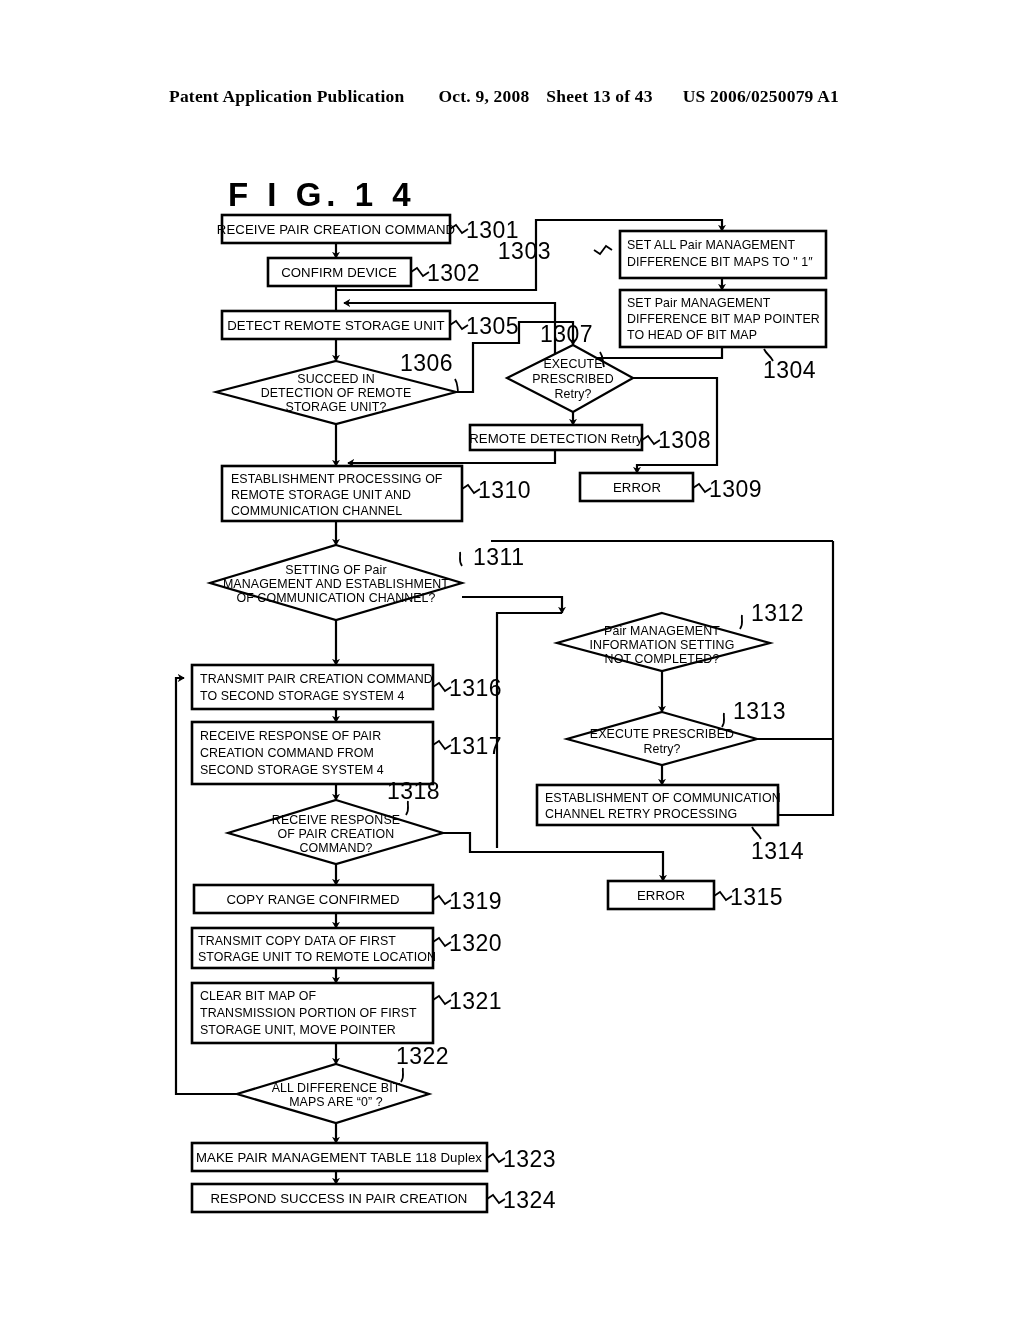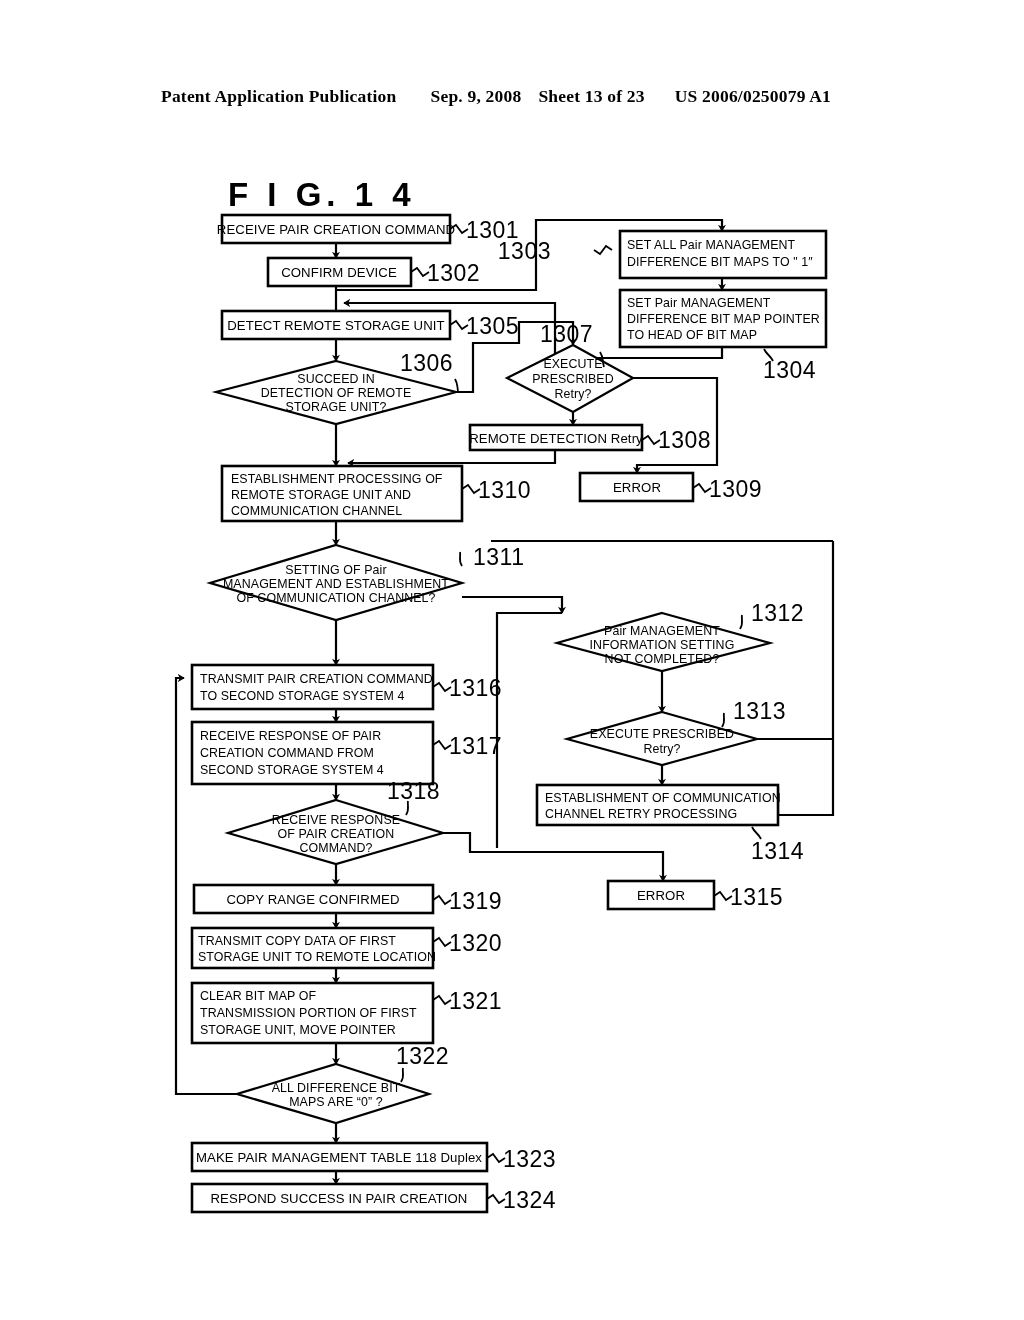--- a/index.html
+++ b/index.html
@@ -5,21 +5,21 @@
   html,body{margin:0;padding:0;background:#ffffff;}
   body{
     width:1024px;height:1320px;
     font-family:"Liberation Serif", serif;
     color:#000;
     position:relative;
     overflow:hidden;
   }
   .pub-header{
     position:absolute;
-    top:86px; left:0; width:992px;
+    top:86px; left:8px; width:992px;
     display:flex;
     justify-content:center;
     align-items:baseline;
     font-family:"Liberation Serif", serif;
     font-weight:bold;
     font-size:17.5px;
     letter-spacing:0.2px;
     white-space:pre;
   }
   .pub-header .seg{ display:inline-block; }
@@ -55,23 +55,23 @@
   .ln{ stroke:#000; stroke-width:2.2; fill:none; }
   .ln-thin{ stroke:#000; stroke-width:1.8; fill:none; }
   .tick{ stroke:#000; stroke-width:1.8; fill:none; }
 </style>
 </head>
 <body>
 
 <div class="pub-header">
   <span class="seg">Patent Application Publication</span>
   <span class="sp-lg"></span>
-  <span class="seg">Sep. 9, 2008</span>
+  <span class="seg">Oct. 9, 2008</span>
   <span class="sp-md"></span>
-  <span class="seg">Sheet 13 of 23</span>
+  <span class="seg">Sheet 13 of 43</span>
   <span class="sp-xl"></span>
   <span class="seg">US 2006/0250079 A1</span>
 </div>
 
 <div id="figure-area">
 <svg width="1024" height="1320" viewBox="0 0 1024 1320" xmlns="http://www.w3.org/2000/svg">
   <defs>
     <marker id="ar" markerWidth="10" markerHeight="10" refX="6.2" refY="4" orient="auto" markerUnits="userSpaceOnUse">
       <path d="M0,0 L7,4 L0,8 L2,4 Z" fill="#000"></path>
     </marker>

